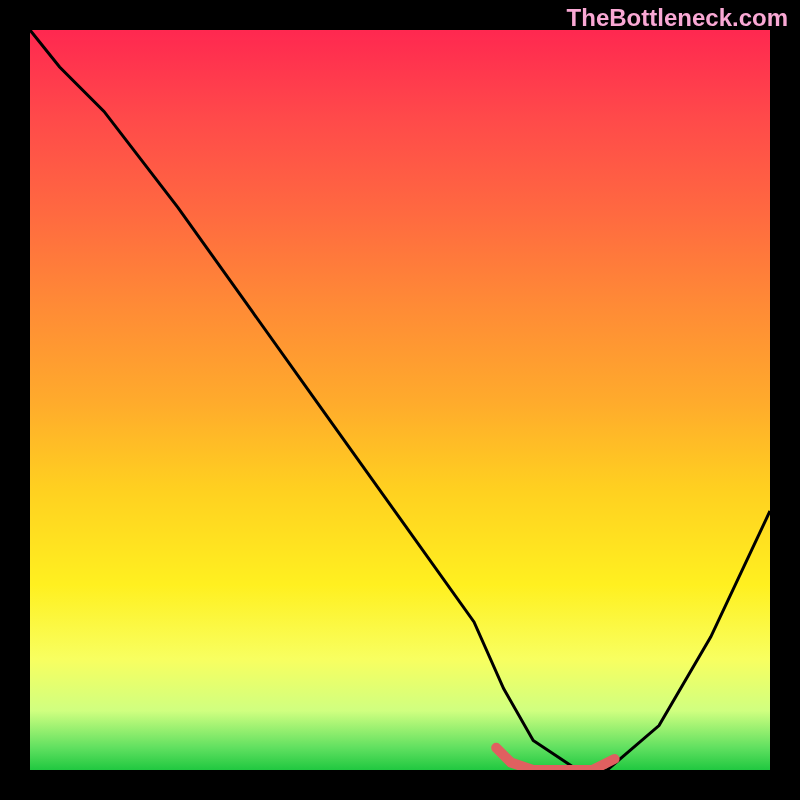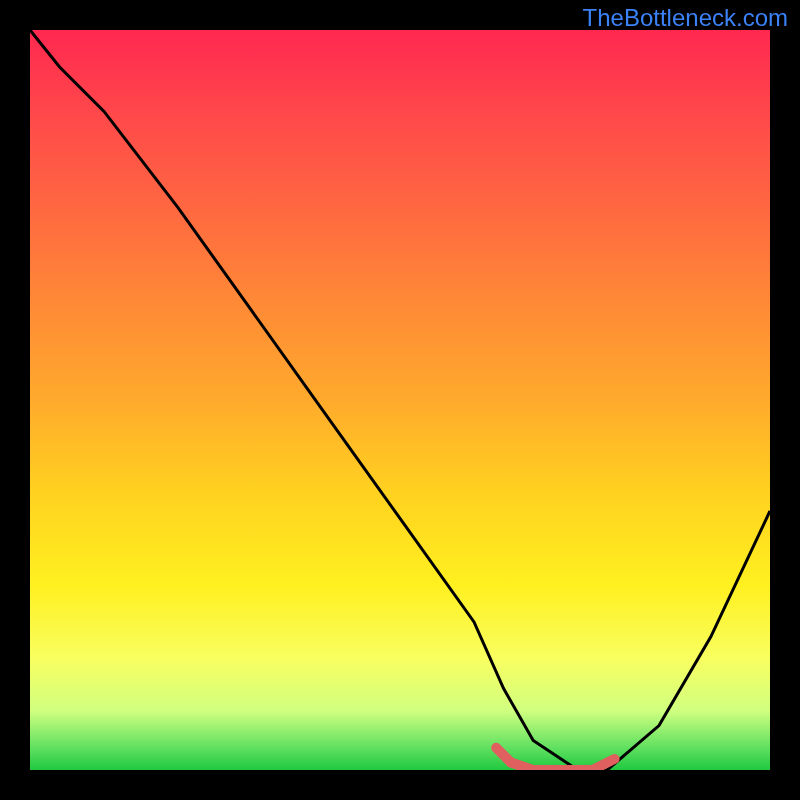--- a/index.html
+++ b/index.html
@@ -9,22 +9,22 @@
     background: #000;
     position: relative;
     overflow: hidden;
     font-family: Arial, sans-serif;
   }
   .watermark {
     position: absolute;
     top: 4px;
     right: 12px;
     font-size: 24px;
-    font-weight: normal;
-    color: #3b82f6;
+    font-weight: bold;
+    color: #f9a8d4;
     z-index: 10;
   }
   .plot-area {
     position: absolute;
     left: 30px;
     top: 30px;
     width: 740px;
     height: 740px;
     background: linear-gradient(to bottom,
       #ff2850 0%,

